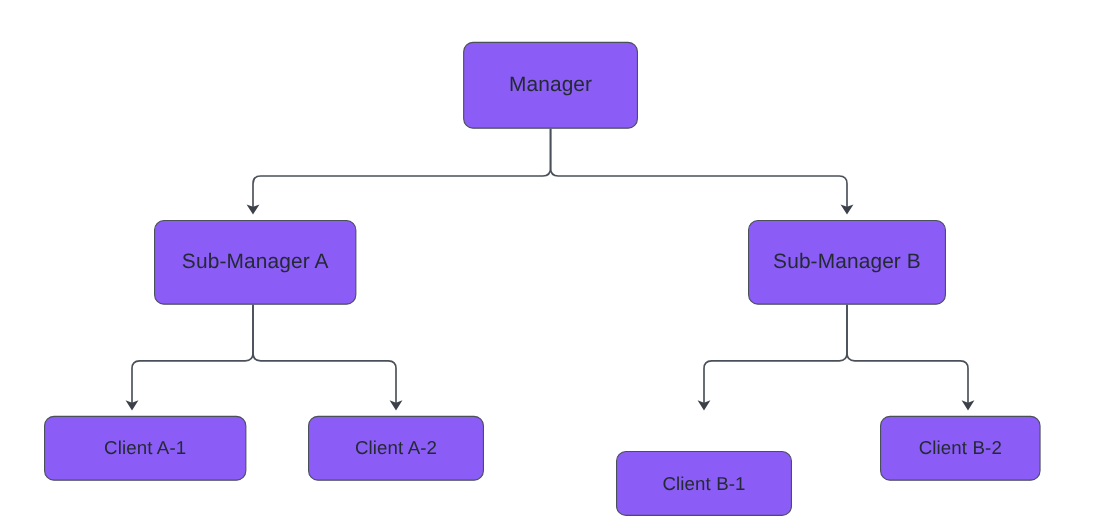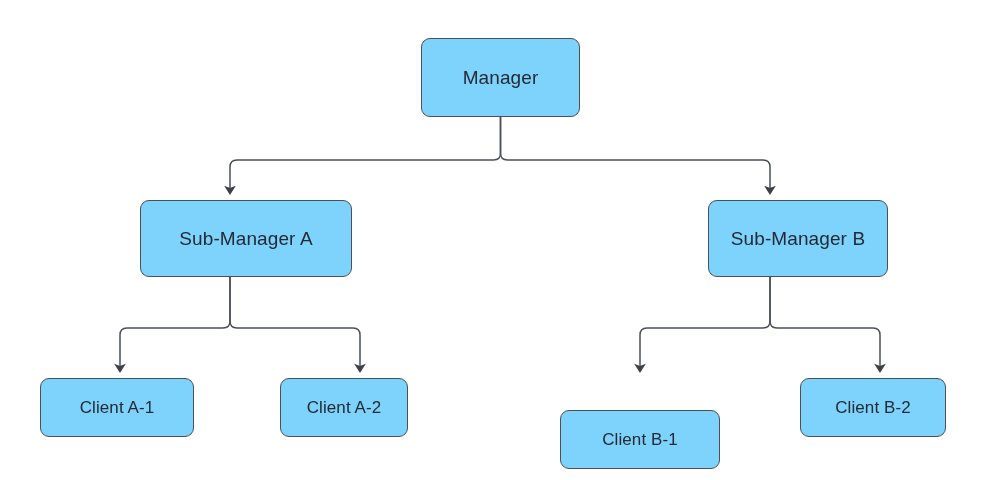--- a/index.html
+++ b/index.html
@@ -20,21 +20,21 @@
   #edges {
     position: absolute;
     left: 0;
     top: 0;
     width: 1000px;
     height: 480px;
   }
   .node {
     position: absolute;
     box-sizing: border-box;
-    background: #7dd3fc;
+    background: #8b5cf6;
     border: 1.4px solid #4a5059;
     border-radius: 9px;
     display: flex;
     align-items: center;
     justify-content: center;
     color: #23272e;
     z-index: 2;
   }
   .node-label {
     font-size: 19px;
@@ -71,33 +71,33 @@
       <path d="M770,277 L770,321 Q770,328 763,328 L647,328 Q640,328 640,335 L640,368" marker-end="url(#arrowhead)"></path>
 
       <path d="M770,277 L770,321 Q770,328 777,328 L873,328 Q880,328 880,335 L880,368" marker-end="url(#arrowhead)"></path>
     </g>
   </svg>
 
   <div class="node level-0" style="left:421px; top:38px; width:159px; height:79px;">
     <span class="node-label">Manager</span>
   </div>
 
-  <div class="node level-1" style="left:140px; top:200px; width:212px; height:77px;">
+  <div class="node level-1" style="left:140px; top:200px; width:184px; height:77px;">
     <span class="node-label">Sub-Manager A</span>
   </div>
 
-  <div class="node level-1" style="left:680px; top:200px; width:180px; height:77px;margin-left:28px;">
+  <div class="node level-1" style="left:680px; top:200px; width:180px; height:77px;">
     <span class="node-label">Sub-Manager B</span>
   </div>
 
-  <div class="node level-2" style="left:40px; top:378px; width:154px; height:59px;">
+  <div class="node level-2" style="left:40px; top:378px; width:184px; height:59px;">
     <span class="node-label">Client A-1</span>
   </div>
 
-  <div class="node level-2" style="left:280px; top:378px; width:128px; height:59px;">
+  <div class="node level-2" style="left:280px; top:378px; width:160px; height:59px;">
     <span class="node-label">Client A-2</span>
   </div>
 
   <div class="node level-2" style="left:560px; top:378px; width:160px; height:59px;margin-top:32px;">
     <span class="node-label">Client B-1</span>
   </div>
 
   <div class="node level-2" style="left:800px; top:378px; width:146px; height:59px;">
     <span class="node-label">Client B-2</span>
   </div>

